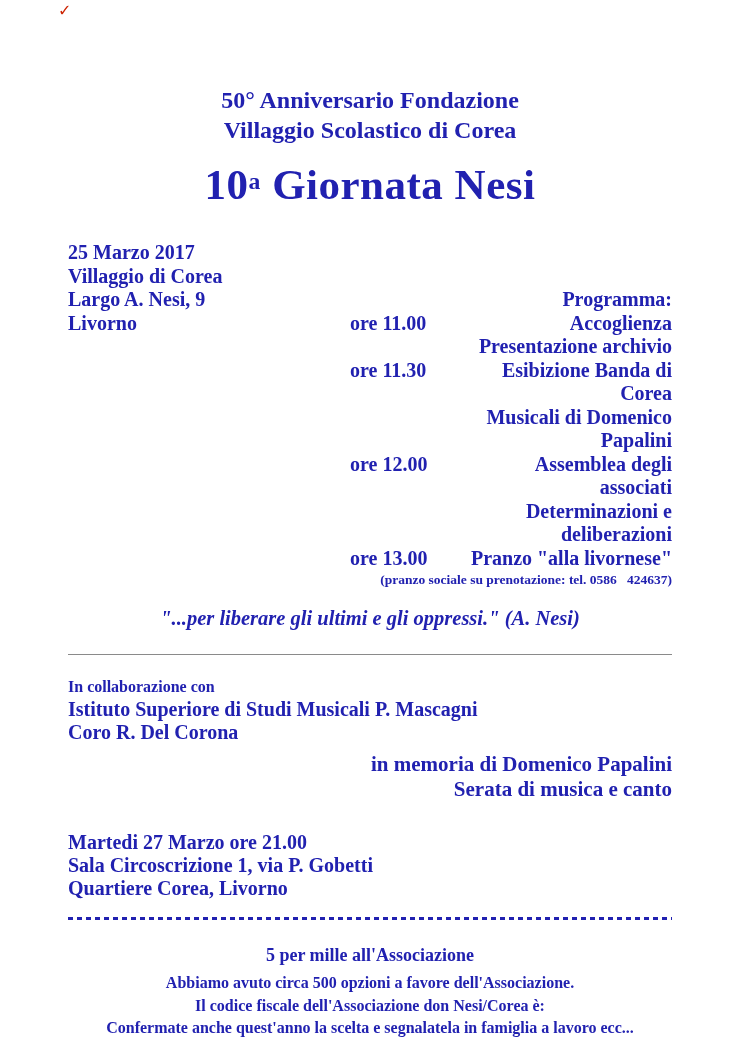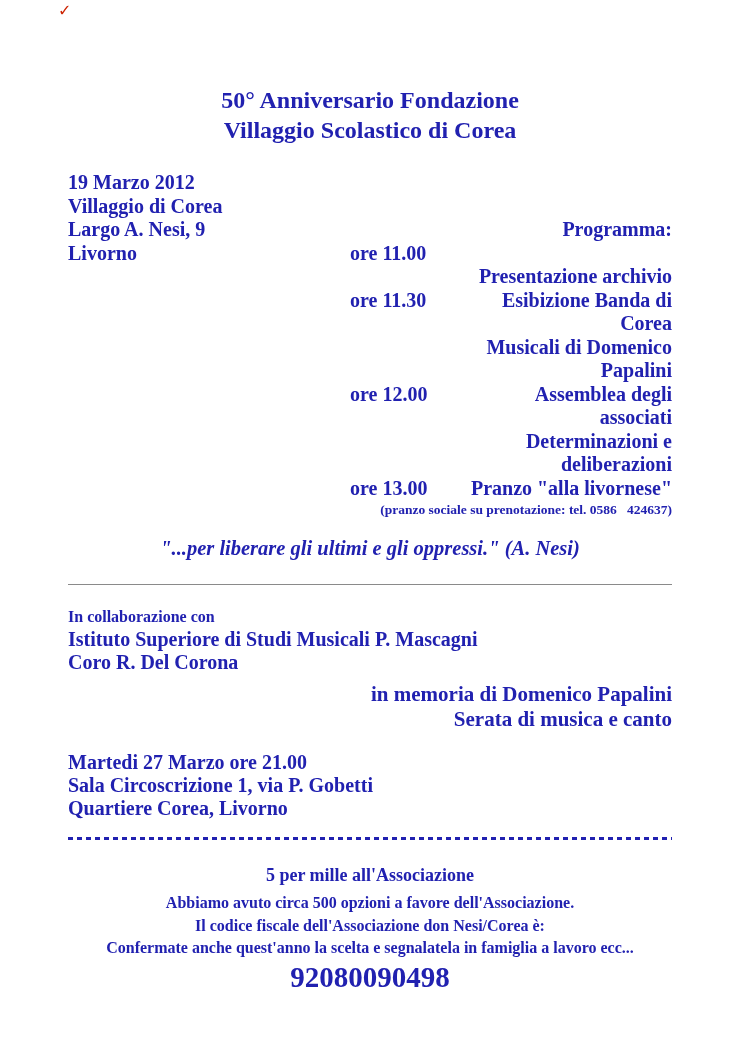--- a/index.html
+++ b/index.html
@@ -44,21 +44,21 @@
   .quote { text-align: center; font-style: italic; font-size: 20.5px; line-height: 24px; margin-top: 16px; }
 
   .divider { height: 0; border-top: 1px solid var(--line-gray, #8a8a8a); margin-top: 24px; }
 
   .collab { margin-top: 21px; }
   .collab-intro { font-size: 16px; line-height: 22px; }
   .collab .line { font-size: 20px; line-height: 23px; }
 
   .serata { text-align: right; font-size: 21px; line-height: 25px; margin-top: 8px; }
 
-  .when { margin-top: 19px; font-size: 20px; }
+  .when { margin-top: 29px; font-size: 20px; }
   .when .line { line-height: 23px; }
 
   .dotted {
     height: 3px;
     margin-top: 17px;
     background: repeating-linear-gradient(to right, var(--ink, #2121b0) 0 5px, transparent 5px 9px);
   }
 
   .five-per-mille { text-align: center; margin-top: 19px; }
   .fpm-title { font-size: 18px; line-height: 33px; }
@@ -70,34 +70,36 @@
 
 <span class="check-mark">✓</span>
 
 <div class="page">
 
   <div class="header">
     <div class="header-line">50° Anniversario Fondazione</div>
     <div class="header-line">Villaggio Scolastico di Corea</div>
   </div>
 
+  <div class="main-title"><span>10</span><span class="sup">a</span><span> Giornata Nesi</span></div>
 
   <div class="info-program">
     <div class="info-block">
-      <div class="line">19 Marzo 2012</div>
+      <div class="line">25 Marzo 2017</div>
       <div class="line">Villaggio di Corea</div>
       <div class="line">Largo A. Nesi, 9</div>
       <div class="line">Livorno</div>
     </div>
 
     <div class="program">
       <div class="program-heading">Programma:</div>
 
       <div class="program-row">
         <span class="program-time">ore 11.00</span>
+        <span class="program-desc">Accoglienza</span>
       </div>
       <div class="program-row">
         <span class="program-time"></span>
         <span class="program-desc">Presentazione archivio</span>
       </div>
       <div class="program-row">
         <span class="program-time">ore 11.30</span>
         <span class="program-desc">Esibizione Banda di Corea</span>
       </div>
       <div class="program-row">

